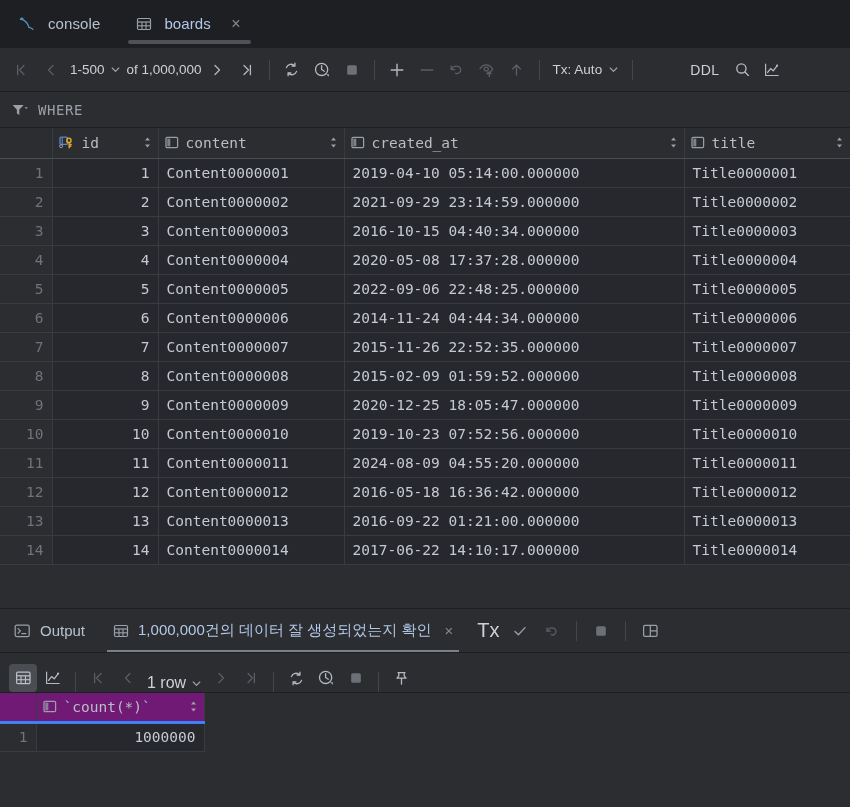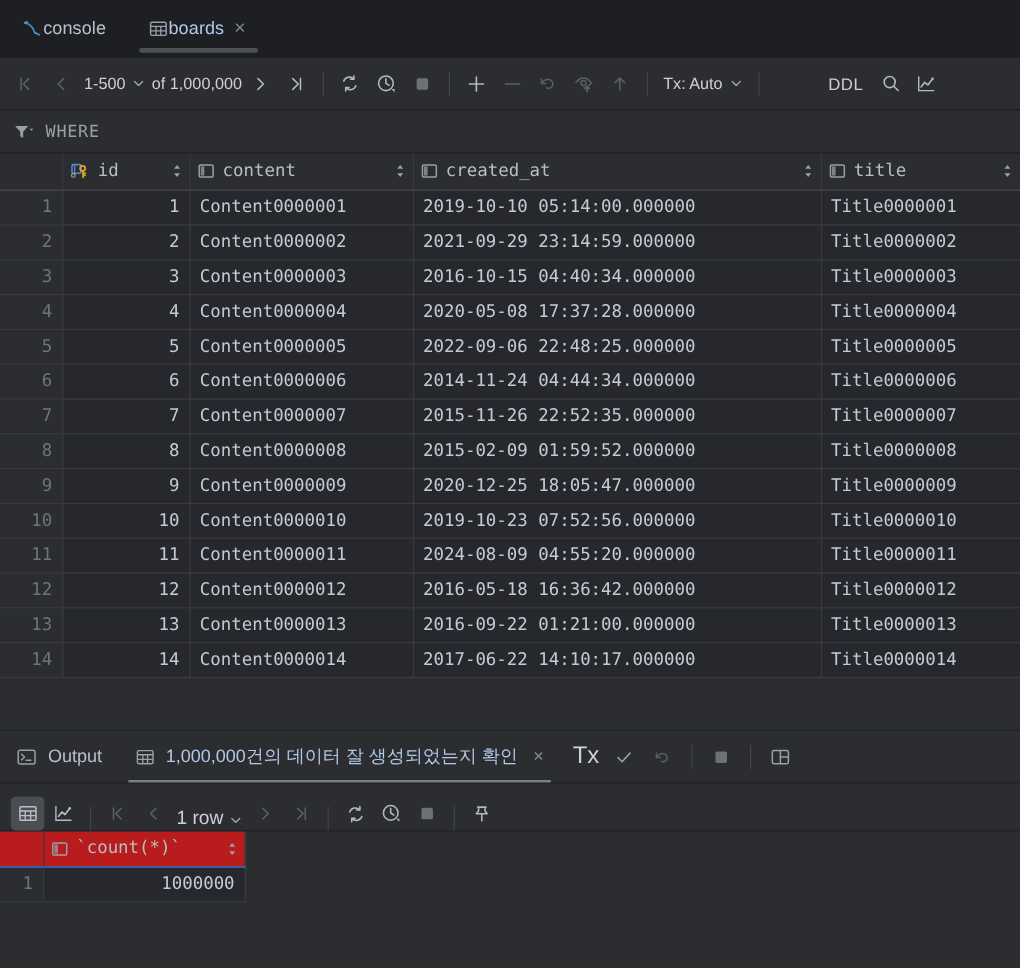--- a/index.html
+++ b/index.html
@@ -13,21 +13,21 @@
   .app { width: 850px; height: 807px; display: flex; flex-direction: column; }
 
   
   .tabstrip {
     height: 48px; flex: 0 0 48px;
     background: #1e1f22;
     display: flex; align-items: stretch;
     border-bottom: 1px solid #1e1f22;
   }
   .tab {
-    display: flex; align-items: center; gap: 0;
+    display: flex; align-items: center; gap: 12px;
     padding: 0 18px; position: relative; cursor: default;
     font-size: 15px;
   }
   .tab .tab-label { color: #b6c2cf; letter-spacing: .1px; }
   .tab.active .tab-label { color: #b3c7e8; }
   .tab.active::after {
     content: ""; position: absolute; left: 10px; right: 10px; bottom: 3px;
     height: 4px; border-radius: 2px; background: #4e5157;
   }
   .tab-close {
@@ -140,22 +140,22 @@
 
   .res-grid { background: #2b2d30; height: 88px; }
   table.rgrid { border-collapse: collapse; table-layout: fixed; }
   table.rgrid th, table.rgrid td {
     border-right: 1px solid #393b40;
     border-bottom: 1px solid #393b40;
     font-family: "DejaVu Sans Mono", monospace;
     font-size: 14.5px; height: 29px; padding: 0 8px; white-space: nowrap;
   }
   table.rgrid thead th {
-    background: #b91c1c; color: #bcc0c6; font-weight: normal;
-    border-bottom: 1px solid #3b82f6; text-align: left; padding: 0 6px;
+    background: #701a75; color: #bcc0c6; font-weight: normal;
+    border-bottom: 3px solid #3b82f6; text-align: left; padding: 0 6px;
   }
   col.r-rownum { width: 36px; }
   col.r-count { width: 168px; }
   td.r-rownum { background:#2b2d30; color:#6f737a; text-align:right; padding-right: 8px; border-right: 1px solid #43464b; }
   td.r-val { background:#26282e; color:#c5cad1; text-align: right; }
   .statusbar { flex: 1 1 auto; background: #2b2d30; }
 </style>
 </head>
 <body>
 
@@ -399,21 +399,21 @@
               </span>
             </div>
           </th>
         </tr>
       </thead>
       <tbody>
           <tr>
             <td class="rownum">1</td>
             <td class="cell num">1</td>
             <td class="cell">Content0000001</td>
-            <td class="cell">2019-10-10 05:14:00.000000</td>
+            <td class="cell">2019-04-10 05:14:00.000000</td>
             <td class="cell">Title0000001</td>
           </tr>
           <tr>
             <td class="rownum">2</td>
             <td class="cell num">2</td>
             <td class="cell">Content0000002</td>
             <td class="cell">2021-09-29 23:14:59.000000</td>
             <td class="cell">Title0000002</td>
           </tr>
           <tr>

